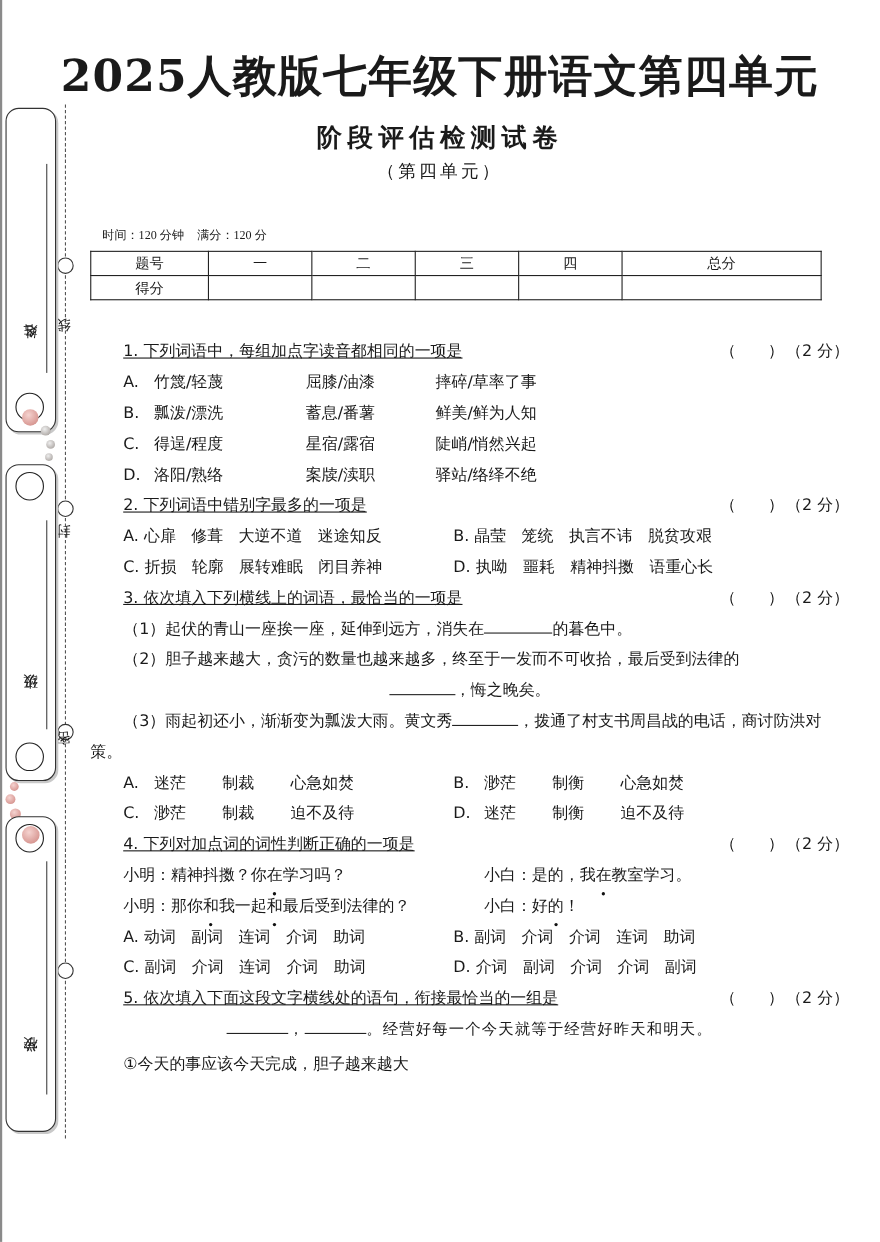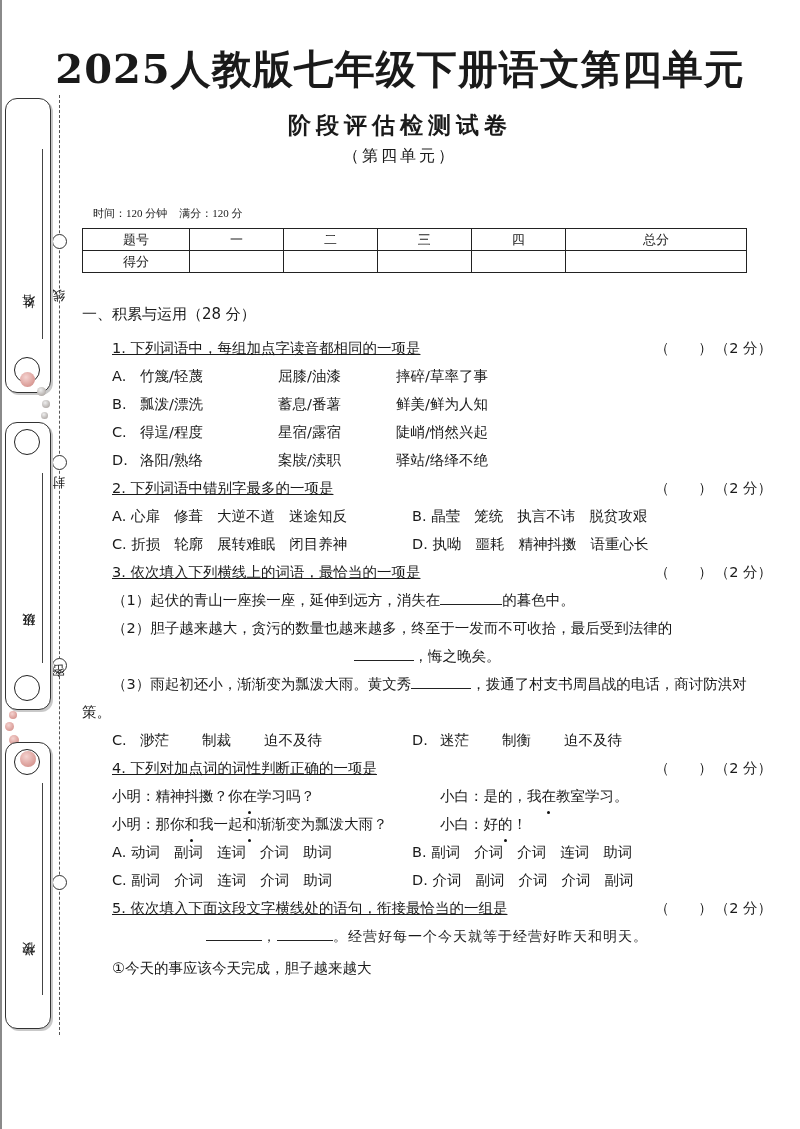--- a/index.html
+++ b/index.html
@@ -114,21 +114,20 @@
     <td></td>
     <td></td>
     <td></td>
     <td></td>
   </tr>
 </tbody>
   </table>
 
 <div class="content">
 
-  <div class="section-title">一、积累与运用（28 分）</div>
   <div style="height:6px"></div>
 
   <div class="q">
     <span>1. 下列词语中，每组加点字读音都相同的一项是</span>
     <span class="pts"><span class="paren">（　　）</span><span>（2 分）</span></span>
   </div>
   <div class="line">
     <span class="col" style="width:28px">A.</span><span class="col w1">竹篾/轻蔑</span><span class="col w2">屈膝/油漆</span><span class="col">摔碎/草率了事</span>
   </div>
   <div class="line">
@@ -162,32 +161,35 @@
   <div class="line para" style="text-indent:0;padding-left:30px;margin-left:0">
     <span>（2）胆子越来越大，贪污的数量也越来越多，终至于一发而不可收拾，最后受到法律的</span>
   </div>
   <div class="line noindent">
     <span class="blank" style="width:60px"></span><span>，悔之晚矣。</span>
   </div>
   <div class="line para" style="padding-left:0;text-indent:30px">
     <span>（3）雨起初还小，渐渐变为瓢泼大雨。黄文秀</span><span class="blank" style="width:60px"></span><span>，拨通了村支书周昌战的电话，商讨防洪对策。</span>
   </div>
   <div class="line">
+    <span class="half"><span class="col" style="width:28px">A.</span><span class="col" style="width:62px">迷茫</span><span class="col" style="width:62px">制裁</span><span>心急如焚</span></span><span><span class="col" style="width:28px">B.</span><span class="col" style="width:62px">渺茫</span><span class="col" style="width:62px">制衡</span><span>心急如焚</span></span>
+  </div>
+  <div class="line">
     <span class="half"><span class="col" style="width:28px">C.</span><span class="col" style="width:62px">渺茫</span><span class="col" style="width:62px">制裁</span><span>迫不及待</span></span><span><span class="col" style="width:28px">D.</span><span class="col" style="width:62px">迷茫</span><span class="col" style="width:62px">制衡</span><span>迫不及待</span></span>
   </div>
 
   <div class="q">
     <span>4. 下列对加点词的词性判断正确的一项是</span>
     <span class="pts"><span class="paren">（　　）</span><span>（2 分）</span></span>
   </div>
   <div class="line">
     <span class="col" style="width:328px"><span>小明：精神抖擞？你</span><span class="dot">在</span><span>学习吗？</span></span><span><span>小白：是的，我</span><span class="dot">在</span><span>教室学习。</span></span>
   </div>
   <div class="line">
-    <span class="col" style="width:328px"><span>小明：那你</span><span class="dot">和</span><span>我一起</span><span class="dot">和</span><span>渐渐变为瓢泼大雨？</span></span><span><span>小白：好</span><span class="dot">的</span><span>！</span></span>
+    <span class="col" style="width:328px"><span>小明：那你</span><span class="dot">和</span><span>我一起</span><span class="dot">和</span><span>最后受到法律的？</span></span><span><span>小白：好</span><span class="dot">的</span><span>！</span></span>
   </div>
   <div class="line">
     <span class="half"><span>A.</span> <span>动词</span><span class="gap"></span><span>副词</span><span class="gap"></span><span>连词</span><span class="gap"></span><span>介词</span><span class="gap"></span><span>助词</span></span><span><span>B.</span> <span>副词</span><span class="gap"></span><span>介词</span><span class="gap"></span><span>介词</span><span class="gap"></span><span>连词</span><span class="gap"></span><span>助词</span></span>
   </div>
   <div class="line">
     <span class="half"><span>C.</span> <span>副词</span><span class="gap"></span><span>介词</span><span class="gap"></span><span>连词</span><span class="gap"></span><span>介词</span><span class="gap"></span><span>助词</span></span><span><span>D.</span> <span>介词</span><span class="gap"></span><span>副词</span><span class="gap"></span><span>介词</span><span class="gap"></span><span>介词</span><span class="gap"></span><span>副词</span></span>
   </div>
 
   <div class="q">
     <span>5. 依次填入下面这段文字横线处的语句，衔接最恰当的一组是</span>

